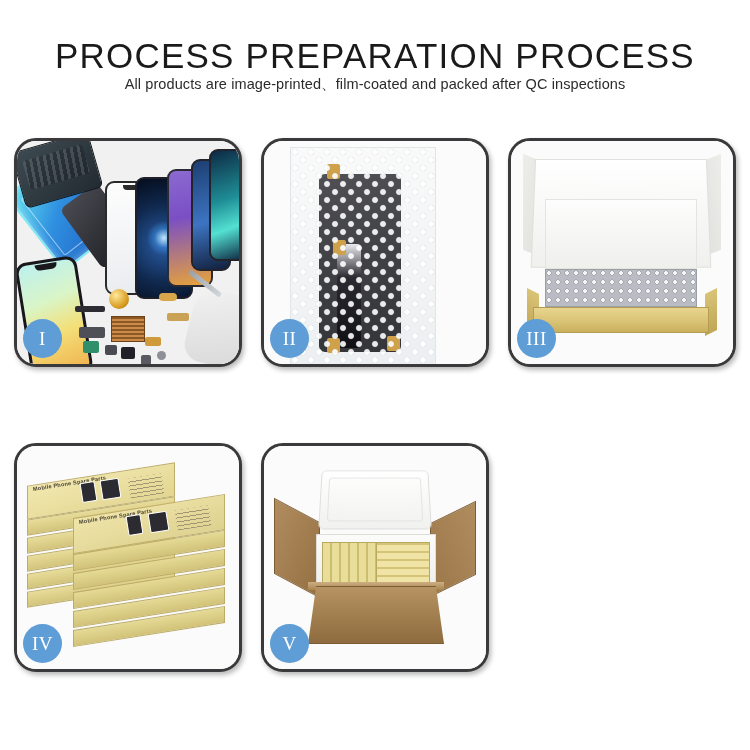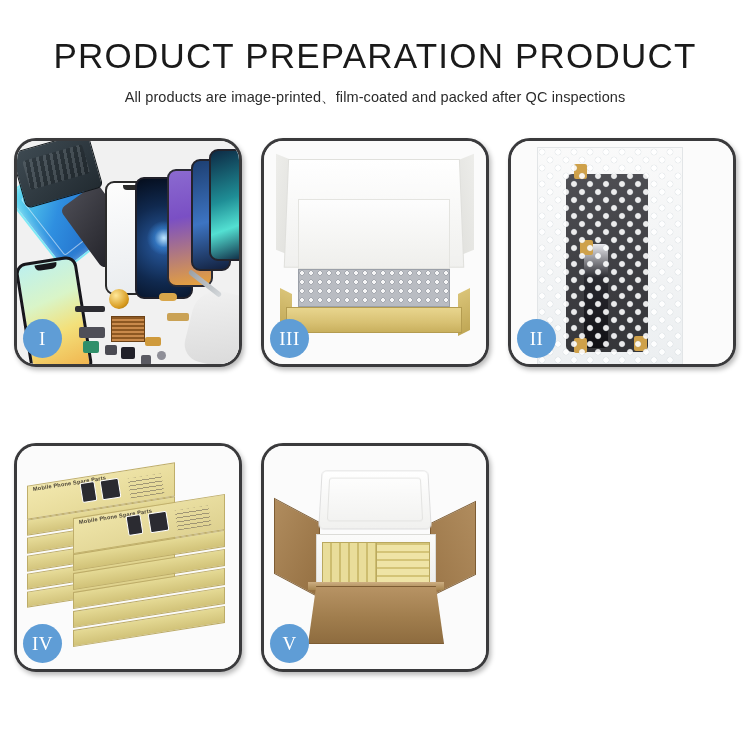--- a/index.html
+++ b/index.html
@@ -15,21 +15,20 @@
   .header { padding-top: 38px; text-align: center; }
   .title {
     font-size: 35px;
     letter-spacing: 1.2px;
     color: #1a1a1a;
     font-weight: 400;
     line-height: 1.05;
     white-space: nowrap;
   }
   .subtitle {
-    margin-top: 13px;
     font-size: 14.5px;
     color: #2b2b2b;
     font-weight: 400;
     letter-spacing: .1px;
     white-space: nowrap;
   }
 
   
   .grid {
     position: absolute;
@@ -390,21 +389,21 @@
   .vi-tape { position:absolute; background:#9a7a4c; }
   .vi-tape.t1{left:48px;top:106px;width:18px;height:16px;transform:skewY(18deg);}
   .vi-tape.t2{left:52px;top:172px;width:18px;height:14px;transform:skewY(18deg);}
 </style>
 </head>
 <body>
 
 <div class="page">
 
   <div class="header">
-    <div class="title">PRODUCT PREPARATION PRODUCT</div>
+    <div class="title">PROCESS PREPARATION PROCESS</div>
     <div class="subtitle">All products are image-printed、film-coated and packed after QC inspections</div>
   </div>
 
   <div class="grid">
 
     <div class="panel tintgray">
       <div class="panel-inner">
         <div class="scene">
           <div class="ph ph-blueflat"></div>
           <div class="ph ph-dark"></div>
@@ -429,45 +428,45 @@
           <div class="sm i"></div>
           <div class="hand"></div>
           <div class="tool"></div>
         </div>
       </div>
       <div class="badge">I</div>
     </div>
 
     <div class="panel">
       <div class="panel-inner">
-        <div class="b3-lidflapL"></div>
-        <div class="b3-lidflapR"></div>
-        <div class="b3-lid"></div>
-        <div class="b3-foam"></div>
-        <div class="b3-bubbles"></div>
-        <div class="b3-sideL"></div>
-        <div class="b3-sideR"></div>
-        <div class="b3-front"></div>
-      </div>
-      <div class="badge">III</div>
-    </div>
-
-    <div class="panel">
-      <div class="panel-inner">
         <div class="bubblebag">
           <div class="inner-part"></div>
           <div class="flex-tail"></div>
           <div class="gold-tab t1"></div>
           <div class="gold-tab t2"></div>
           <div class="gold-tab t3"></div>
           <div class="gold-tab t4"></div>
           <div class="bubbles"></div>
         </div>
       </div>
       <div class="badge">II</div>
+    </div>
+
+    <div class="panel">
+      <div class="panel-inner">
+        <div class="b3-lidflapL"></div>
+        <div class="b3-lidflapR"></div>
+        <div class="b3-lid"></div>
+        <div class="b3-foam"></div>
+        <div class="b3-bubbles"></div>
+        <div class="b3-sideL"></div>
+        <div class="b3-sideR"></div>
+        <div class="b3-front"></div>
+      </div>
+      <div class="badge">III</div>
     </div>
 
     <div class="panel">
       <div class="panel-inner">
         <div class="stack">
           <div class="slab s5"></div>
           <div class="slab s4"></div>
           <div class="slab s3"></div>
           <div class="slab s2"></div>
           <div class="slab s1"></div>

